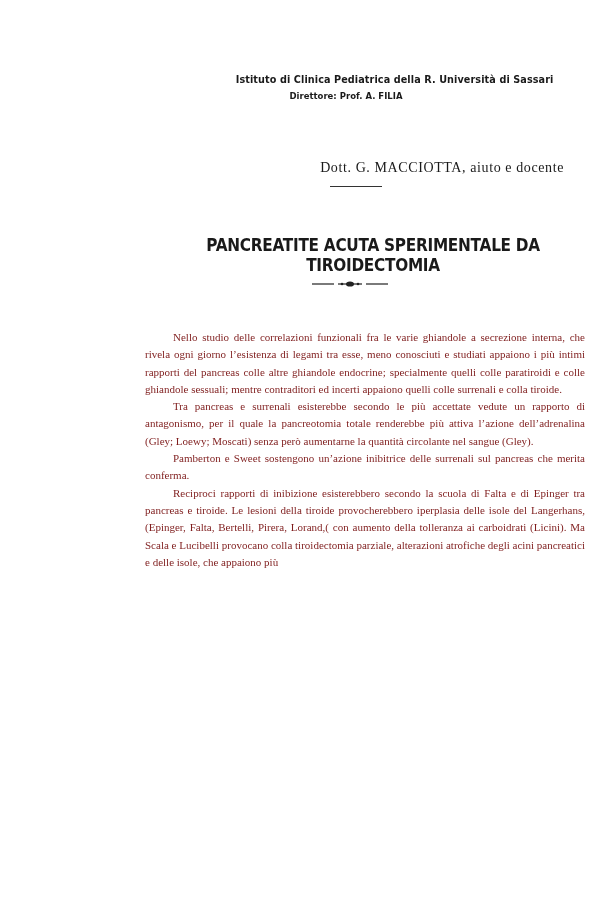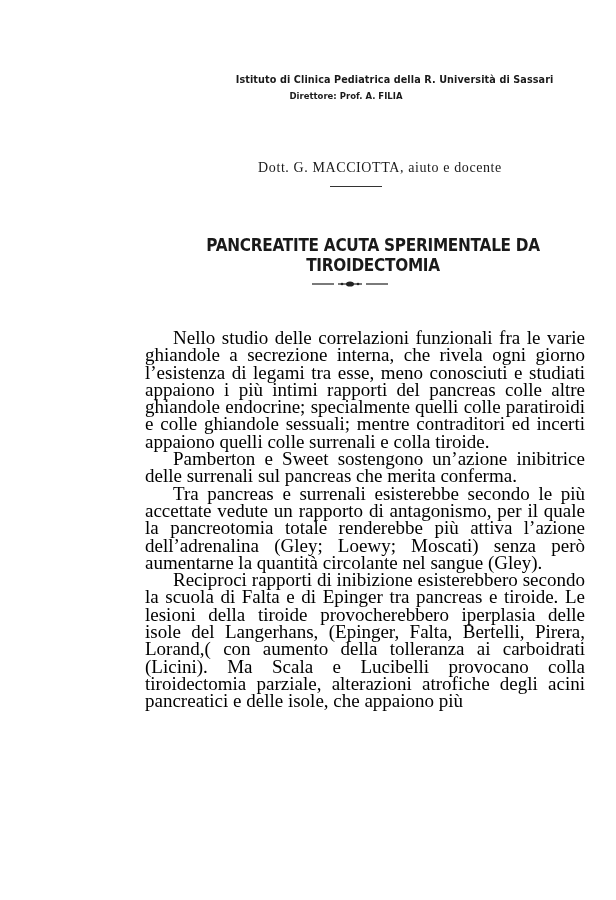--- a/index.html
+++ b/index.html
@@ -12,40 +12,40 @@
     font-family: "DejaVu Sans", sans-serif; font-weight: bold; font-size: 10.5px;
     letter-spacing: 0.1px; transform: scaleX(0.92); transform-origin: 390px 0;
     padding-left: 174px; box-sizing: border-box;
   }
   .header-dir {
     position: absolute; top: 91px; left: 0; width: 616px; text-align: center;
     font-family: "DejaVu Sans", sans-serif; font-weight: bold; font-size: 8.5px;
     padding-left: 76px; box-sizing: border-box;
   }
   .author {
-    position: absolute; top: 160px; left: 0; width: 564px; text-align: center;
+    position: absolute; top: 160px; left: 0; width: 564px; text-align: right;
     font-family: "Liberation Serif", serif; font-size: 14px; letter-spacing: 0.6px;
     padding-left: 196px; box-sizing: border-box;
   }
   .rule-short {
     position: absolute; top: 186px; left: 330px; width: 52px; height: 1px; background: #333;
   }
   .title {
     position: absolute; top: 235px; left: 0; width: 616px; text-align: center;
     font-family: "DejaVu Sans", sans-serif; font-weight: bold; font-size: 17px;
     letter-spacing: -0.3px; transform: scaleX(0.9); transform-origin: 373px 0;
     padding-left: 130px; box-sizing: border-box;
   }
   .ornament {
     position: absolute; top: 280px; left: 310px; width: 80px; height: 8px;
   }
   .body-text {
     position: absolute; top: 329px; left: 145px; width: 440px;
-    font-family: "Liberation Serif", serif; font-size: 19px; line-height: 17.3px;
-    text-align: justify; color: #000000;
+    font-family: "Liberation Serif", serif; font-size: 11px; line-height: 17.3px;
+    text-align: justify; color: #7f1d1d;
   }
   .body-text p { margin: 0; text-indent: 28px; }
 </style>
 </head>
 <body>
 
 <div class="header-inst">Istituto di Clinica Pediatrica della R. Università di Sassari</div>
 <div class="header-dir">Direttore: Prof. A. FILIA</div>
 
 <div class="author">Dott. G. MACCIOTTA, aiuto e docente</div>
@@ -57,16 +57,16 @@
   <line x1="2" y1="4" x2="24" y2="4" stroke="#222" stroke-width="1.2"></line>
   <line x1="28" y1="4" x2="52" y2="4" stroke="#222" stroke-width="1.2"></line>
   <line x1="56" y1="4" x2="78" y2="4" stroke="#222" stroke-width="1.2"></line>
   <ellipse cx="40" cy="4" rx="4" ry="2.6" fill="#222"></ellipse>
   <circle cx="32" cy="4" r="1.3" fill="#222"></circle>
   <circle cx="48" cy="4" r="1.3" fill="#222"></circle>
 </svg>
 
 <div class="body-text">
   <p>Nello studio delle correlazioni funzionali fra le varie ghiandole a secrezione interna, che rivela ogni giorno l’esistenza di legami tra esse, meno conosciuti e studiati appaiono i più intimi rapporti del pancreas colle altre ghiandole endocrine; specialmente quelli colle paratiroidi e colle ghiandole sessuali; mentre contraditori ed incerti appaiono quelli colle surrenali e colla tiroide.</p>
+  <p>Tra pancreas e surrenali esisterebbe secondo le più accettate vedute un rapporto di antagonismo, per il quale la pancreotomia totale renderebbe più attiva l’azione dell’adrenalina (Gley; Loewy; Moscati) senza però aumentarne la quantità circolante nel sangue (Gley).</p>
   <p>Pamberton e Sweet sostengono un’azione inibitrice delle surrenali sul pancreas che merita conferma.</p>
-  <p>Tra pancreas e surrenali esisterebbe secondo le più accettate vedute un rapporto di antagonismo, per il quale la pancreotomia totale renderebbe più attiva l’azione dell’adrenalina (Gley; Loewy; Moscati) senza però aumentarne la quantità circolante nel sangue (Gley).</p>
   <p>Reciproci rapporti di inibizione esisterebbero secondo la scuola di Falta e di Epinger tra pancreas e tiroide. Le lesioni della tiroide provocherebbero iperplasia delle isole del Langerhans, (Epinger, Falta, Bertelli, Pirera, Lorand,( con aumento della tolleranza ai carboidrati (Licini). Ma Scala e Lucibelli provocano colla tiroidectomia parziale, alterazioni atrofiche degli acini pancreatici e delle isole, che appaiono più</p>
 </div>
 
 </body></html>

